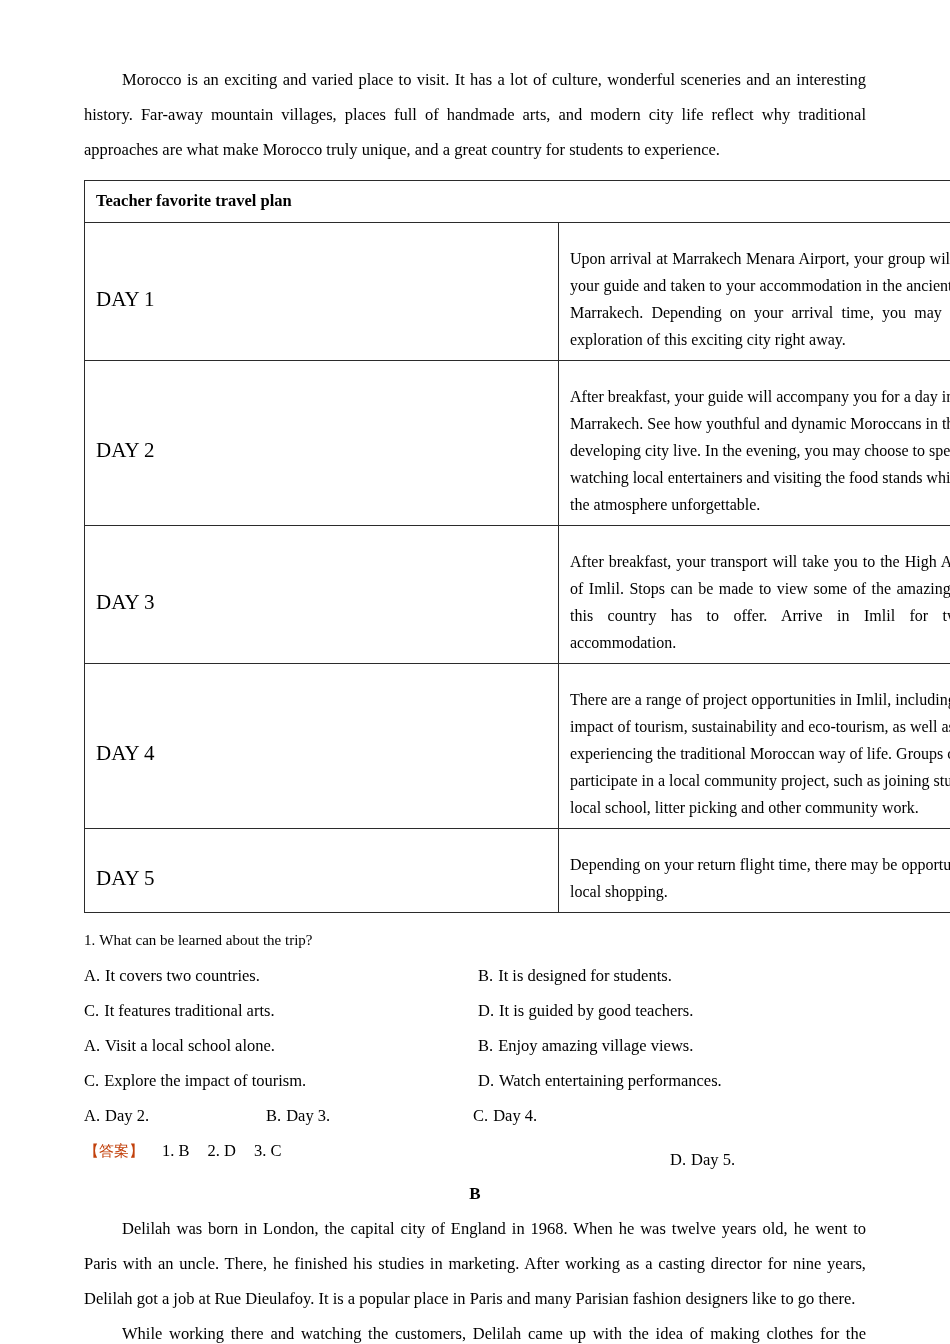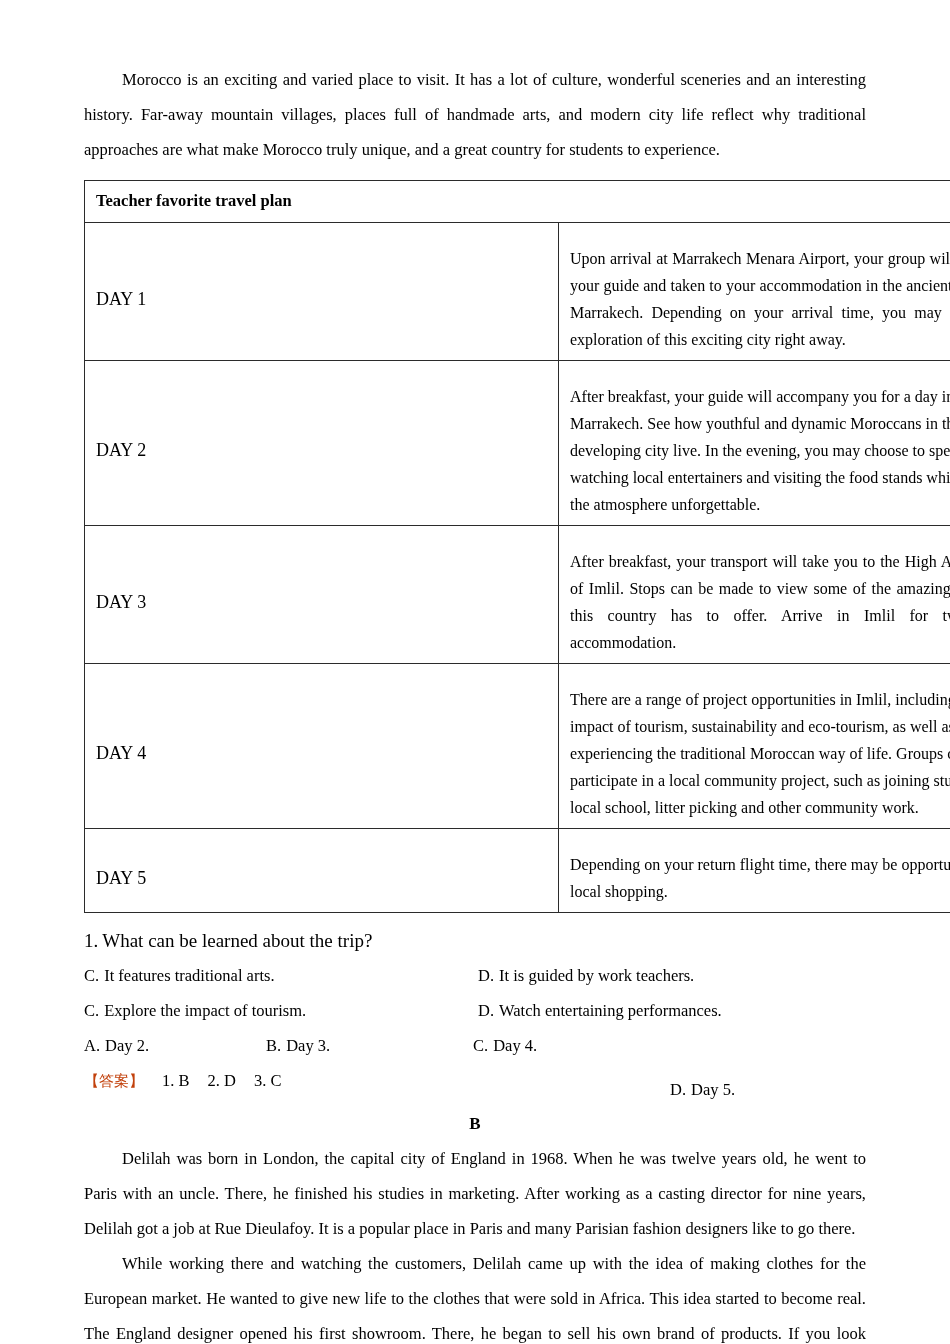--- a/index.html
+++ b/index.html
@@ -56,21 +56,21 @@
     padding: 22px 9px 7px 11px;
   }
   .plan-table td.head-cell {
     font-weight: bold;
     font-size: 16.5px;
     padding: 9px 9px 10px 11px;
     line-height: 22px;
   }
   .plan-table td.day-cell {
     width: 102px;
-    font-size: 18px;
+    font-size: 21px;
     padding-left: 11px;
     white-space: nowrap;
   }
   .plan-table td.desc-cell {
     text-align: left;
   }
   .plan-table td.desc-cell.justified {
     text-align: justify;
     text-justify: inter-word;
   }
@@ -78,21 +78,21 @@
   .plan-table tr.tall-2 td { height: 76px; }
   .plan-table tr.tall-3 td { height: 69px; }
   .plan-table tr.tall-4 td { height: 88px; }
   .plan-table tr.short-5 td { height: 29px; }
 
   
   .questions {
     margin-top: 10px;
   }
   .qline {
-    font-size: 19px;
+    font-size: 15px;
     line-height: 35px;
     white-space: nowrap;
   }
   .qnum { margin-right: 4px; }
   .opt-row {
     position: relative;
     font-size: 16.5px;
     line-height: 35px;
     height: 35px;
     white-space: nowrap;
@@ -171,27 +171,43 @@
       </tbody>
     </table>
 
     <div class="questions">
 
       <div class="qline">
         <span class="qnum">1.</span><span>What can be learned about the trip?</span>
       </div>
       <div class="opt-row">
         <span class="opt c2a">
+          <span class="lbl">A.</span><span>It covers two countries.</span>
+        </span>
+        <span class="opt c2b">
+          <span class="lbl">B.</span><span>It is designed for students.</span>
+        </span>
+      </div>
+      <div class="opt-row">
+        <span class="opt c2a">
           <span class="lbl">C.</span><span>It features traditional arts.</span>
         </span>
         <span class="opt c2b">
-          <span class="lbl">D.</span><span>It is guided by work teachers.</span>
-        </span>
-      </div>
-
+          <span class="lbl">D.</span><span>It is guided by good teachers.</span>
+        </span>
+      </div>
+
+      <div class="opt-row">
+        <span class="opt c2a">
+          <span class="lbl">A.</span><span>Visit a local school alone.</span>
+        </span>
+        <span class="opt c2b">
+          <span class="lbl">B.</span><span>Enjoy amazing village views.</span>
+        </span>
+      </div>
       <div class="opt-row">
         <span class="opt c2a">
           <span class="lbl">C.</span><span>Explore the impact of tourism.</span>
         </span>
         <span class="opt c2b">
           <span class="lbl">D.</span><span>Watch entertaining performances.</span>
         </span>
       </div>
 
       <div class="opt-row">

